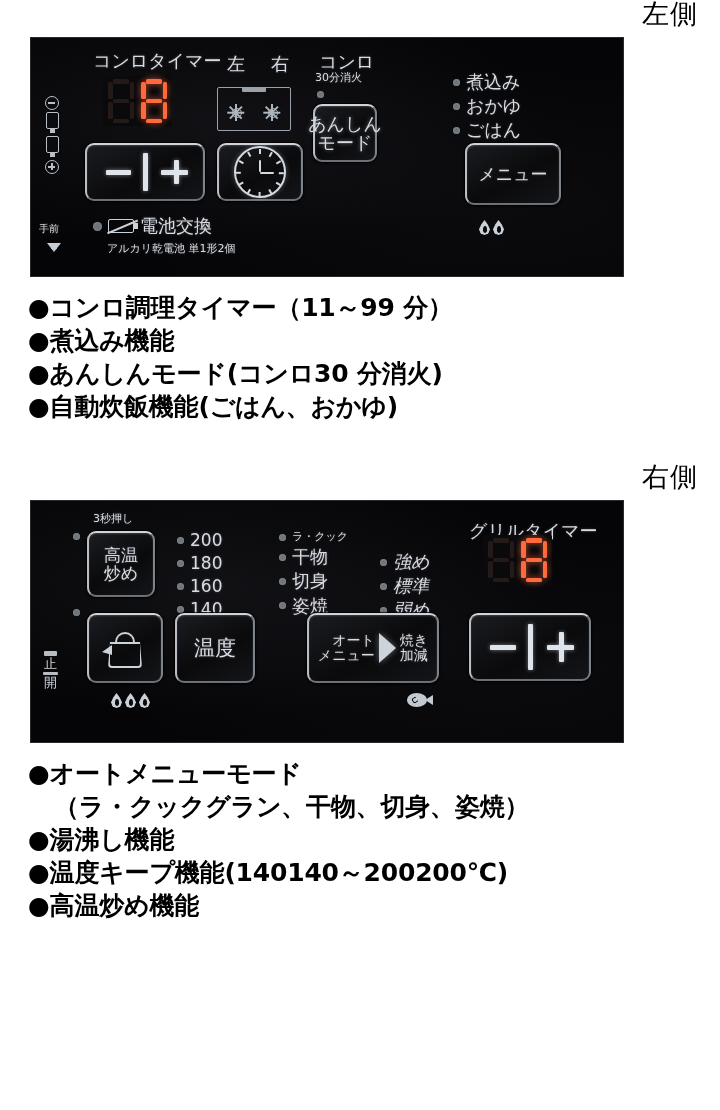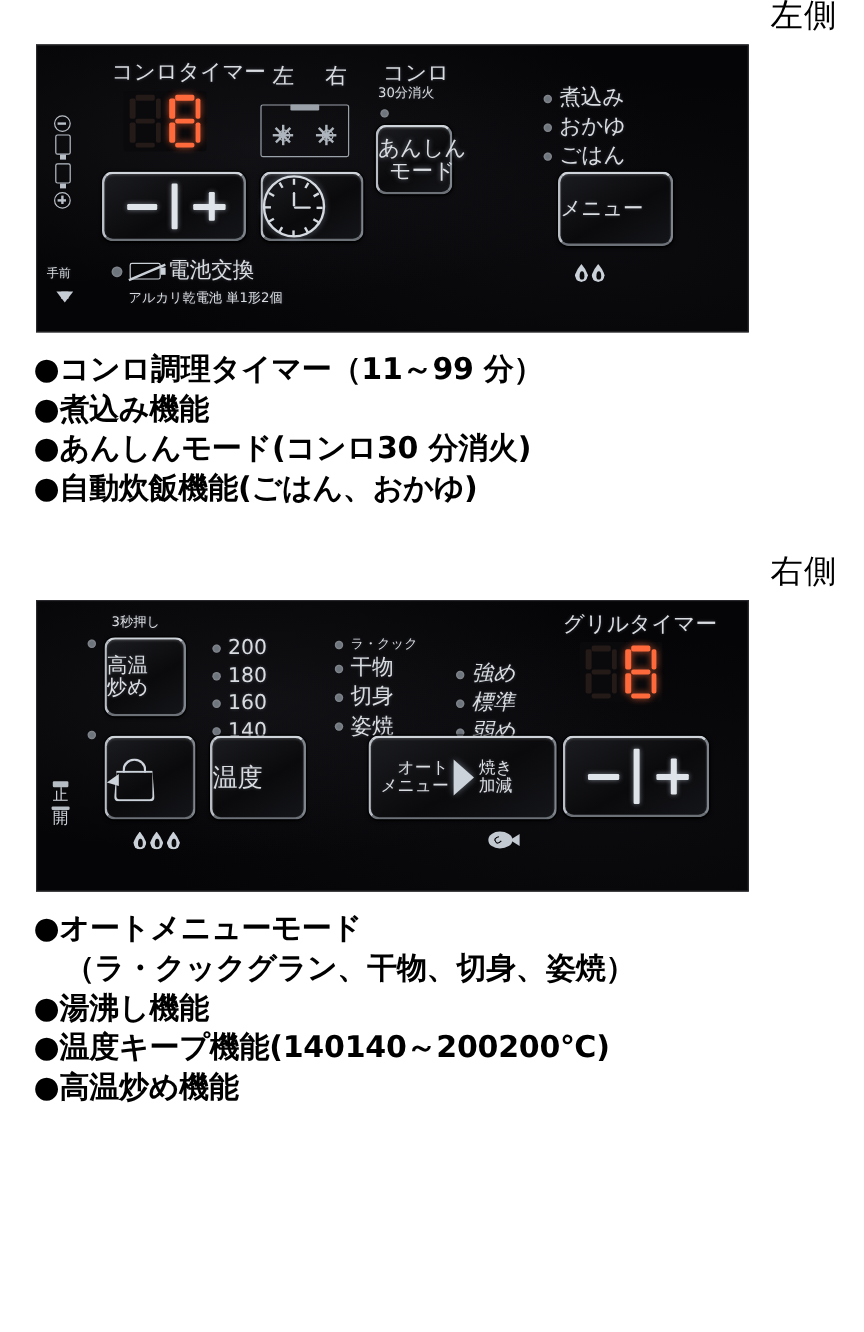--- a/index.html
+++ b/index.html
@@ -99,20 +99,21 @@
     background: linear-gradient(150deg, #1b1c20 0%, #0a0a0c 55%, #141519 100%);
     border: 2px solid;
     border-color: #cfd4da #7e848c #6c7178 #b9bec6;
     border-radius: 9px;
     box-shadow:
       0 0 0 1px rgba(0,0,0,0.7),
       inset 0 1px 2px rgba(255,255,255,0.18),
       0 1px 3px rgba(0,0,0,0.85);
     display: flex;
     align-items: center;
+    justify-content: center;
     color: #e2e6ec;
     text-shadow: 0 0 4px rgba(210,220,235,0.45);
   }
   .pbtn .lbl { text-align: center; line-height: 1.06; white-space: nowrap; }
 
   
   .mbp { position: relative; width: 100%; height: 100%; }
   .mbp i {
     position: absolute;
     background: #dfe4ea;
@@ -587,21 +588,21 @@
       <div class="ind-row">
         <div class="dot"></div>
         <div class="ptext">標準</div>
       </div>
       <div class="ind-row">
         <div class="dot"></div>
         <div class="ptext">弱め</div>
       </div>
     </div>
 
-    <div class="ptext" style="left:438px; top:10px;">グリルタイマー</div>
+    <div class="ptext" style="left:438px; top:20px;">グリルタイマー</div>
     <div class="seg-display" style="left:452px; top:34px;">
       <div class="seg dim">
         <i class="a"></i>
           <i class="b"></i>
           <i class="c"></i>
           <i class="d"></i>
           <i class="e"></i>
           <i class="f"></i>
           <i class="g"></i>
       </div>
@@ -622,21 +623,21 @@
         <div class="spout"></div>
         <div class="lid"></div>
         <div class="body"></div>
       </div>
     </div>
 
     <div class="pbtn" style="left:144px; top:112px; width:80px; height:70px;">
       <div class="lbl ptext" style="font-size:21px;">温度</div>
     </div>
 
-    <div class="pbtn" style="left:276px; top:112px; width:157px; height:70px; padding:0 8px;">
+    <div class="pbtn" style="left:276px; top:112px; width:132px; height:70px; padding:0 8px;">
       <div style="display:flex; align-items:center; gap:4px;">
         <div class="lbl ptext" style="font-size:14px; text-align:right;">
           <span>オート</span><br>
           <span>メニュー</span>
         </div>
         <div class="tri"></div>
         <div class="lbl ptext" style="font-size:14px; text-align:left;">
           <span>焼き</span><br>
           <span>加減</span>
         </div>

